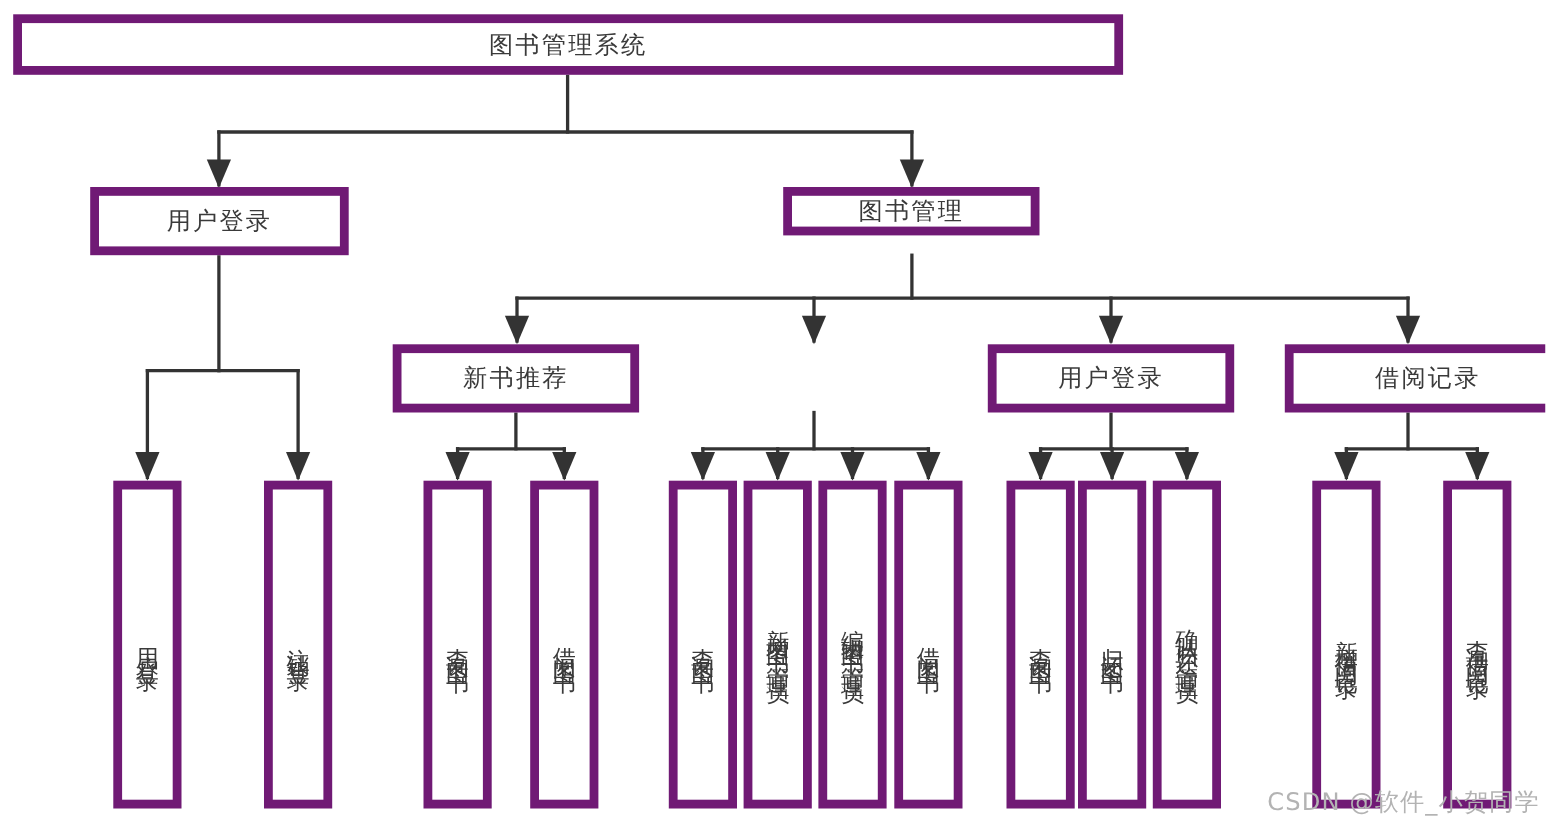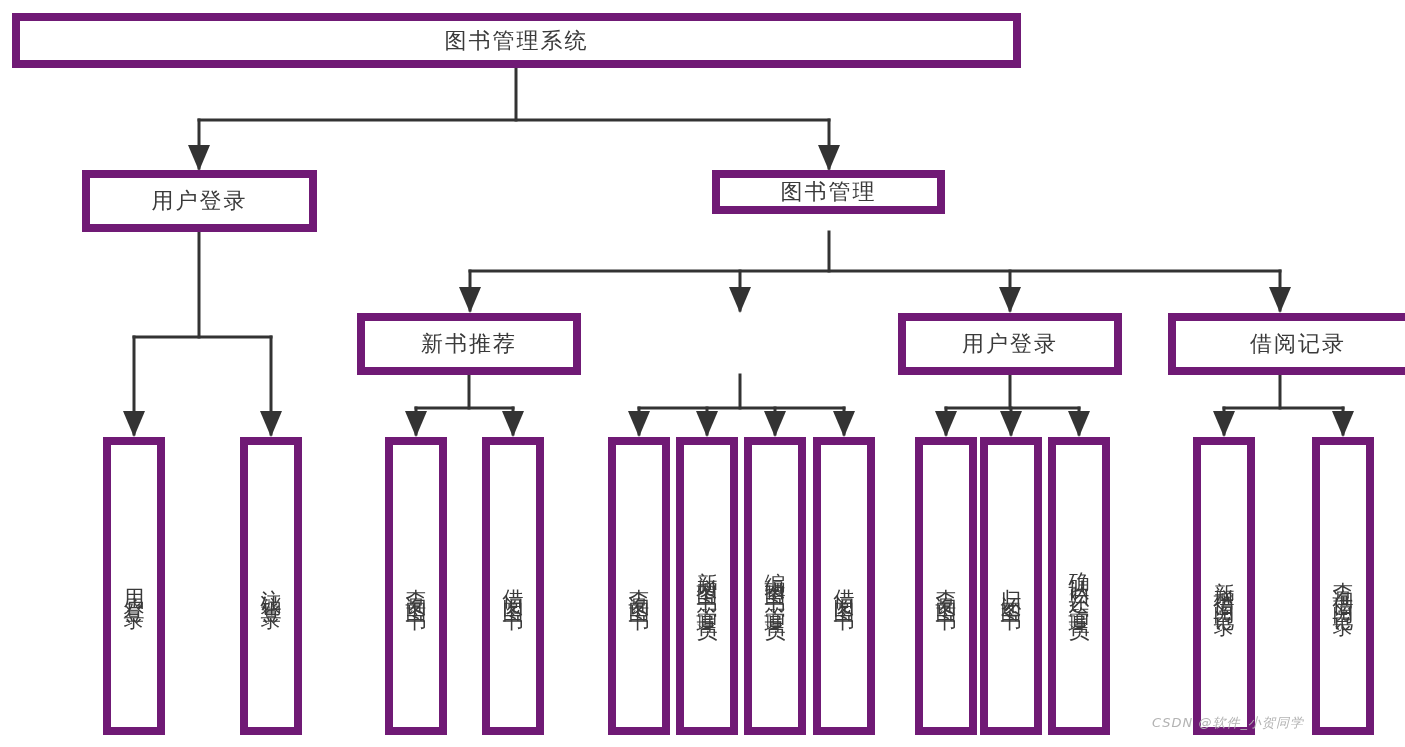--- a/index.html
+++ b/index.html
@@ -24,25 +24,24 @@
   .hbox { font-size:22px; letter-spacing:2px; }
   .vbox {
     writing-mode:vertical-rl;
     text-orientation:mixed;
     font-size:21px;
     letter-spacing:7px;
   }
   .watermark {
     position:absolute;
     left:1152px; top:714px;
-    font-size:13px;
+    font-size:22px;
     color:#b3b3b3;
     letter-spacing:1px;
     white-space:nowrap;
-    font-style:italic;
   }
 </style>
 </head>
 <body>
 
 <div class="canvas">
 
   <svg class="connector-layer" width="1405" height="747">
       <line x1="516" y1="68" x2="516" y2="120" stroke="#333333" stroke-width="3" stroke-linecap="square"></line>
       <line x1="199" y1="120" x2="829" y2="120" stroke="#333333" stroke-width="3" stroke-linecap="square"></line>

